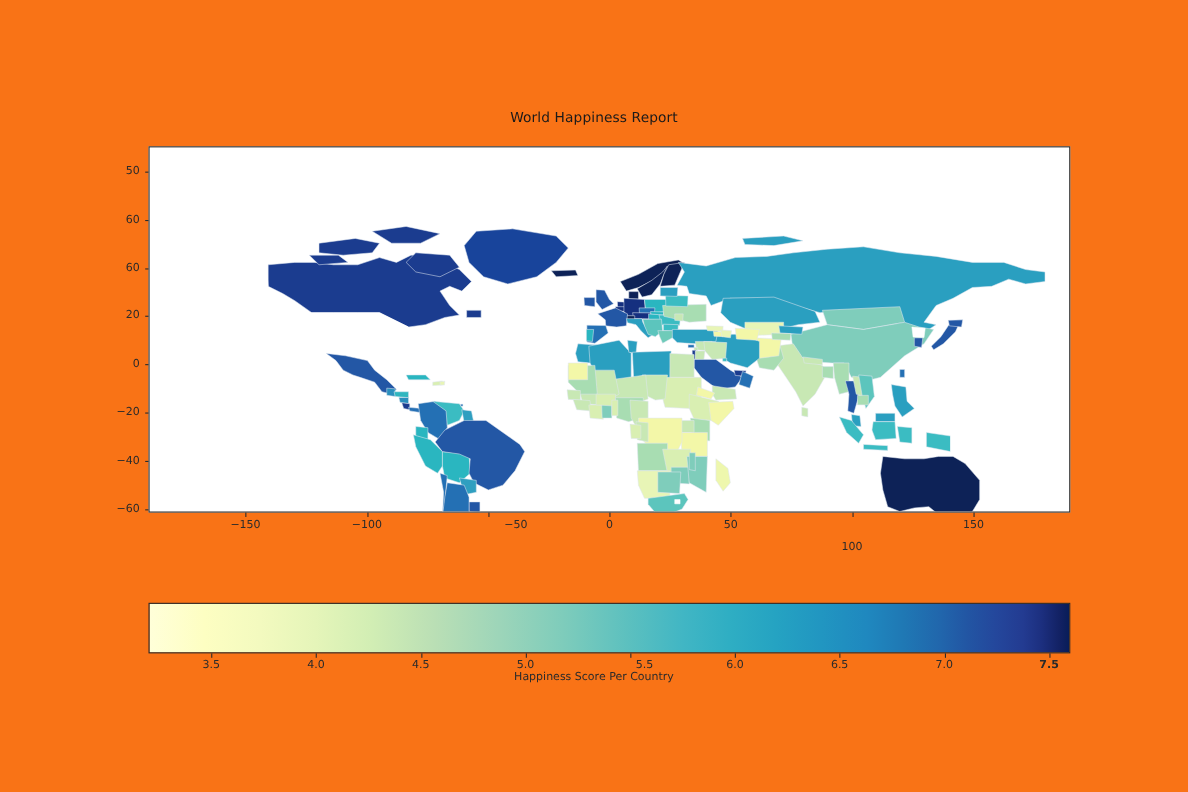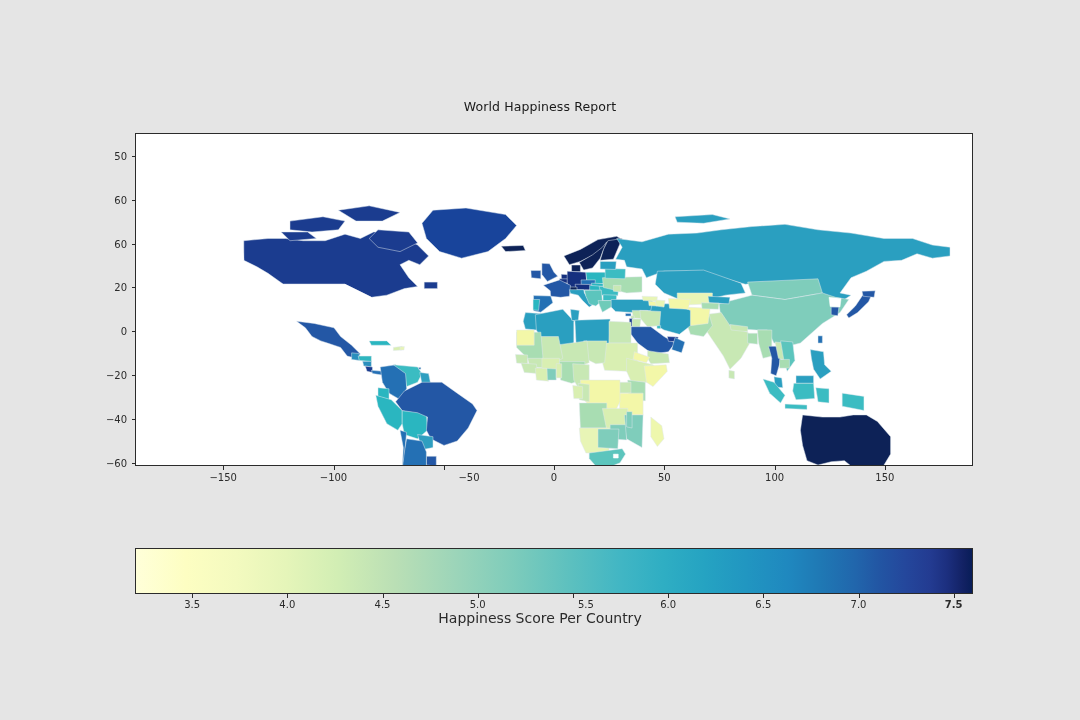--- a/index.html
+++ b/index.html
@@ -1,18 +1,18 @@
 <!DOCTYPE html>
 <html><head>
 <meta charset="utf-8">
 <style>
   html,body{margin:0;padding:0;background:#ffffff;}
   body{width:1080px;height:720px;overflow:hidden;
        font-family:"DejaVu Sans","Liberation Sans",sans-serif;color:#262626;}
-  #fig{position:relative;width:1080px;height:720px;background:#e5e5e5;}
+  #fig{position:relative;width:1080px;height:720px;background:#f97316;}
 
   
   .title{position:absolute;left:0;width:1080px;text-align:center;
          font-size:12.5px;color:#1a1a1a;line-height:15px;letter-spacing:.1px;}
   .title .l1{display:block;}
   .title .l2{display:block;}
 
   
   #axes{position:absolute;left:135px;top:133px;width:838px;height:333px;
         border:1.1px solid #2b2b2b;box-sizing:border-box;background:#ffffff;
@@ -51,21 +51,21 @@
           #2255a3 89%,
           #24479c 92%,
           #233b91 95%,
           #1c2f7f 97%,
           #122163 99%,
           #081d58 100%);}
   .cb-tick{position:absolute;width:1px;height:4px;background:#2b2b2b;top:594px;}
   .cb-lab{position:absolute;top:599px;font-size:10px;color:#2b2b2b;
           transform:translateX(-50%);white-space:nowrap;}
   #cb-title{position:absolute;left:0;top:610px;width:1080px;text-align:center;
-            font-size:14px;color:#2b2b2b;}
+            font-size:10px;color:#2b2b2b;}
 </style>
 </head>
 <body>
 
 <div id="fig">
 
   <div class="title" style="top:99px;">
     <span class="l1">World Happiness Report</span>
   </div>
 
@@ -330,21 +330,21 @@
   <div class="tlab tlab-x" style="left:223.2px;top:472px;">−150</div>
   <div class="tick tk-x" style="left:333.5px;top:466px;"></div>
   <div class="tlab tlab-x" style="left:333.5px;top:472px;">−100</div>
   <div class="tick tk-x" style="left:443.8px;top:466px;"></div>
   <div class="tlab tlab-x" style="left:469px;top:472px;">−50</div>
   <div class="tick tk-x" style="left:554px;top:466px;"></div>
   <div class="tlab tlab-x" style="left:554px;top:472px;">0</div>
   <div class="tick tk-x" style="left:664.3px;top:466px;"></div>
   <div class="tlab tlab-x" style="left:664.3px;top:472px;">50</div>
   <div class="tick tk-x" style="left:774.6px;top:466px;"></div>
-  <div class="tlab tlab-x" style="left:774.6px;top:472px;">100</div>
+  <div class="tlab tlab-x" style="left:774.6px;top:492px;">100</div>
   <div class="tick tk-x" style="left:884.9px;top:466px;"></div>
   <div class="tlab tlab-x" style="left:884.9px;top:472px;">150</div>
 
   <div id="cbar"></div>
 
   <div class="cb-tick" style="left:192.1px;"></div>
   <div class="cb-lab" style="left:192.1px;">3.5</div>
   <div class="cb-tick" style="left:287.3px;"></div>
   <div class="cb-lab" style="left:287.3px;">4.0</div>
   <div class="cb-tick" style="left:382.5px;"></div>

